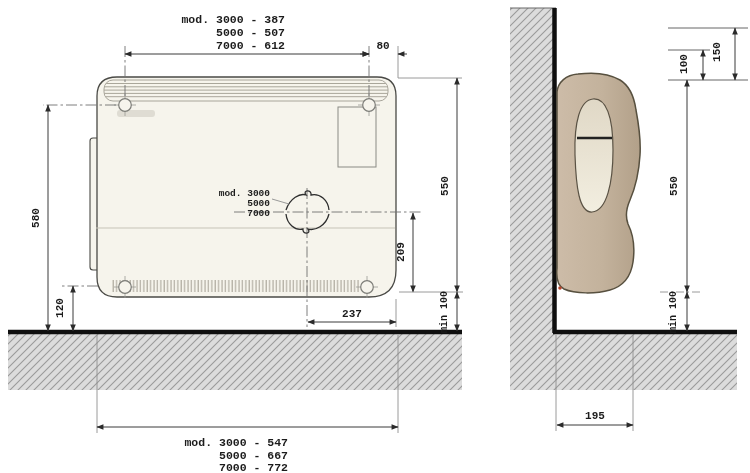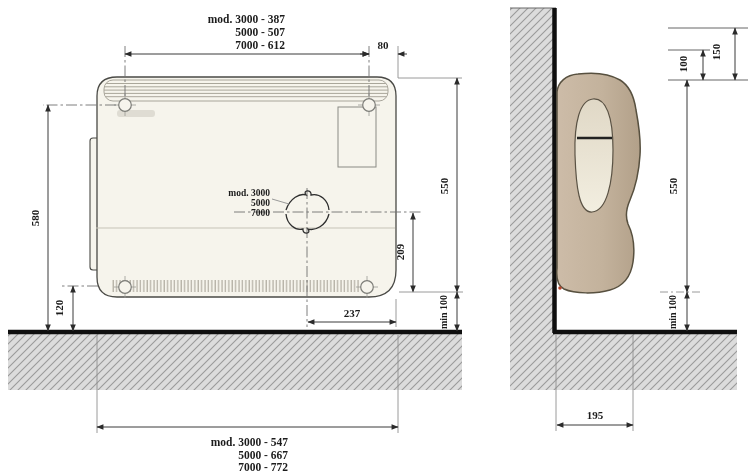--- a/index.html
+++ b/index.html
@@ -1,17 +1,17 @@
 <!DOCTYPE html>
 <html><head>
 <meta charset="utf-8">
 <style>
   html,body{margin:0;padding:0;background:#ffffff;}
   .stage{position:relative;width:750px;height:473px;background:#fff;overflow:hidden;
-         font-family:Liberation Serif, serif;}
+         font-family:Liberation Mono, monospace;}
   svg{display:block;}
   .dim{stroke:#3a3a3a;stroke-width:1;fill:none;}
   .ext{stroke:#8f8f8f;stroke-width:0.9;fill:none;}
   .cl{stroke:#6f6f6f;stroke-width:0.9;fill:none;stroke-dasharray:11 3 2.5 3;}
   .thick{stroke:#0f0f0f;stroke-width:4.5;fill:none;}
   .thin-edge{stroke:#666;stroke-width:1;fill:none;}
   .body-outline{fill:#f6f4ec;stroke:#4a4a46;stroke-width:1.3;}
   .panel-line{stroke:#c6c3b7;stroke-width:1;fill:none;}
   .grille-line{stroke:#a9a69a;stroke-width:1;fill:none;}
   .screw{fill:#f6f4ec;stroke:#7d7d78;stroke-width:1.2;}

